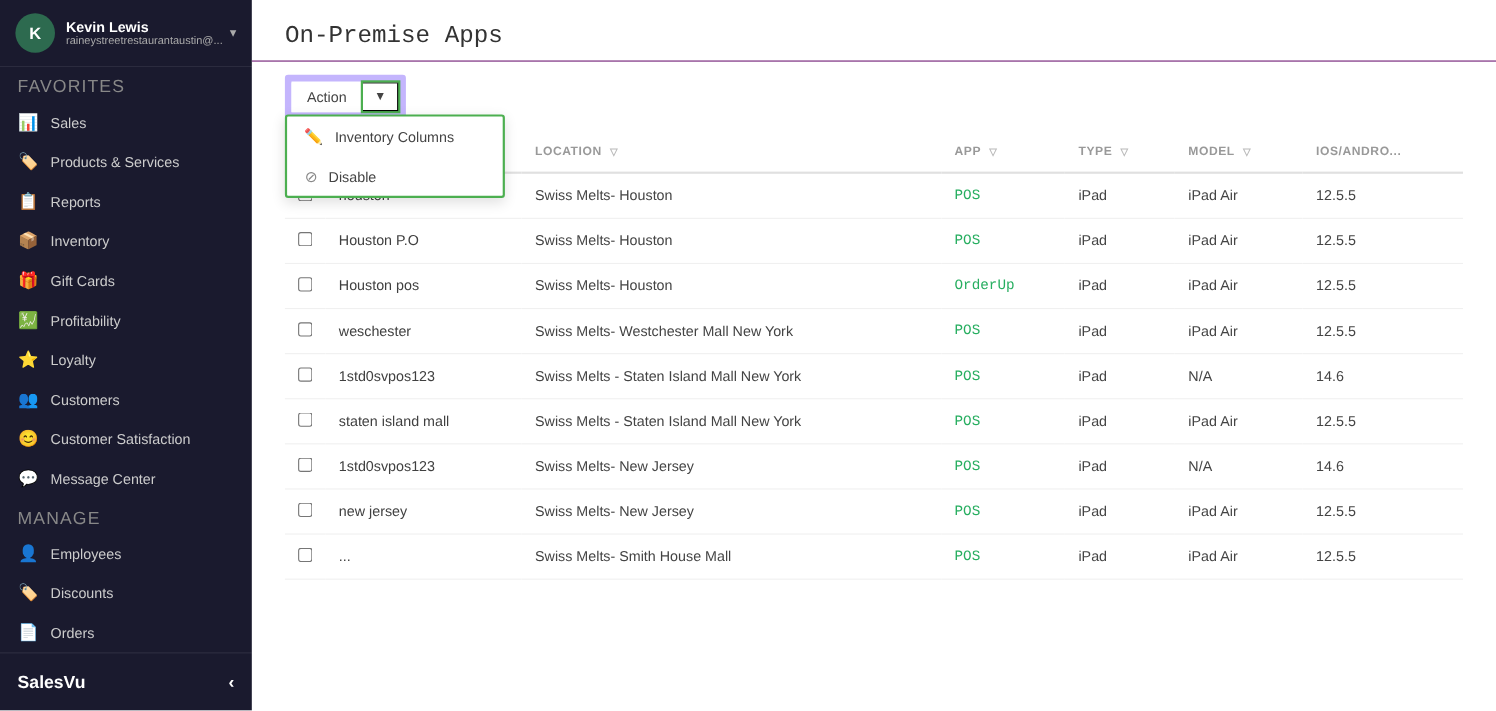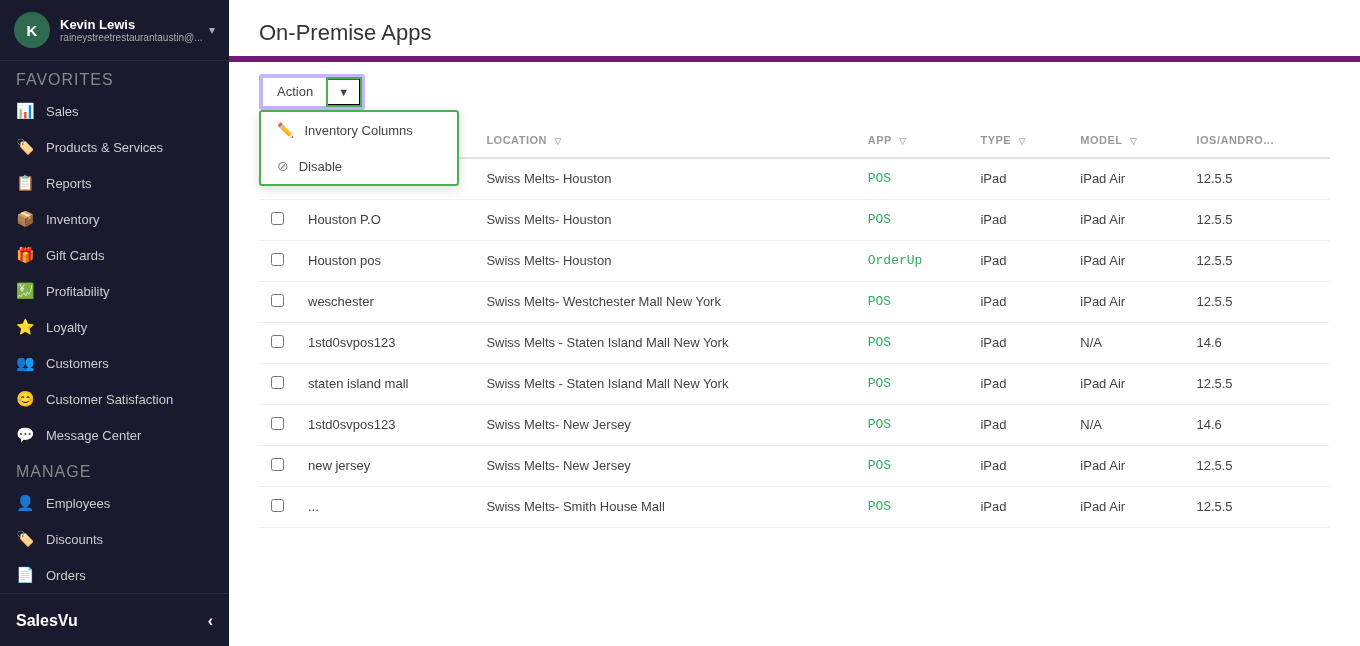--- a/index.html
+++ b/index.html
@@ -97,21 +97,22 @@
     .main {
       flex: 1;
       display: flex;
       flex-direction: column;
       overflow: hidden;
       background: #fff;
     }
 
     .main-header {
       padding: 20px 30px 10px;
-      border-bottom: 6px solid #701a75;
+      border-bottom: 1px solid #701a75;
+      font-family: Liberation Mono, monospace;
     }
     .page-title {
       font-size: 22px;
       color: #333;
       font-weight: 500;
     }
 
     .toolbar {
       padding: 12px 30px;
       display: flex;
@@ -186,22 +187,22 @@
     .checkbox-cell { width: 30px; }
     .checkbox-cell input[type=checkbox] { cursor: pointer; }
 
     
     .table-container::-webkit-scrollbar { width: 6px; }
     .table-container::-webkit-scrollbar-track { background: #f1f1f1; }
     .table-container::-webkit-scrollbar-thumb { background: #ccc; border-radius: 3px; }
 
     .action-btn-wrapper {
       display: flex;
-      align-items: flex-start;
-      border: 4px solid #c4b5fd;
+      align-items: flex-end;
+      border: 6px solid #c4b5fd;
       border-radius: 3px;
       overflow: visible;
     }
     .action-label-part {
       padding: 6px 14px;
       font-size: 13px;
       color: #444;
       background: #fff;
       border: none;
       cursor: pointer;

